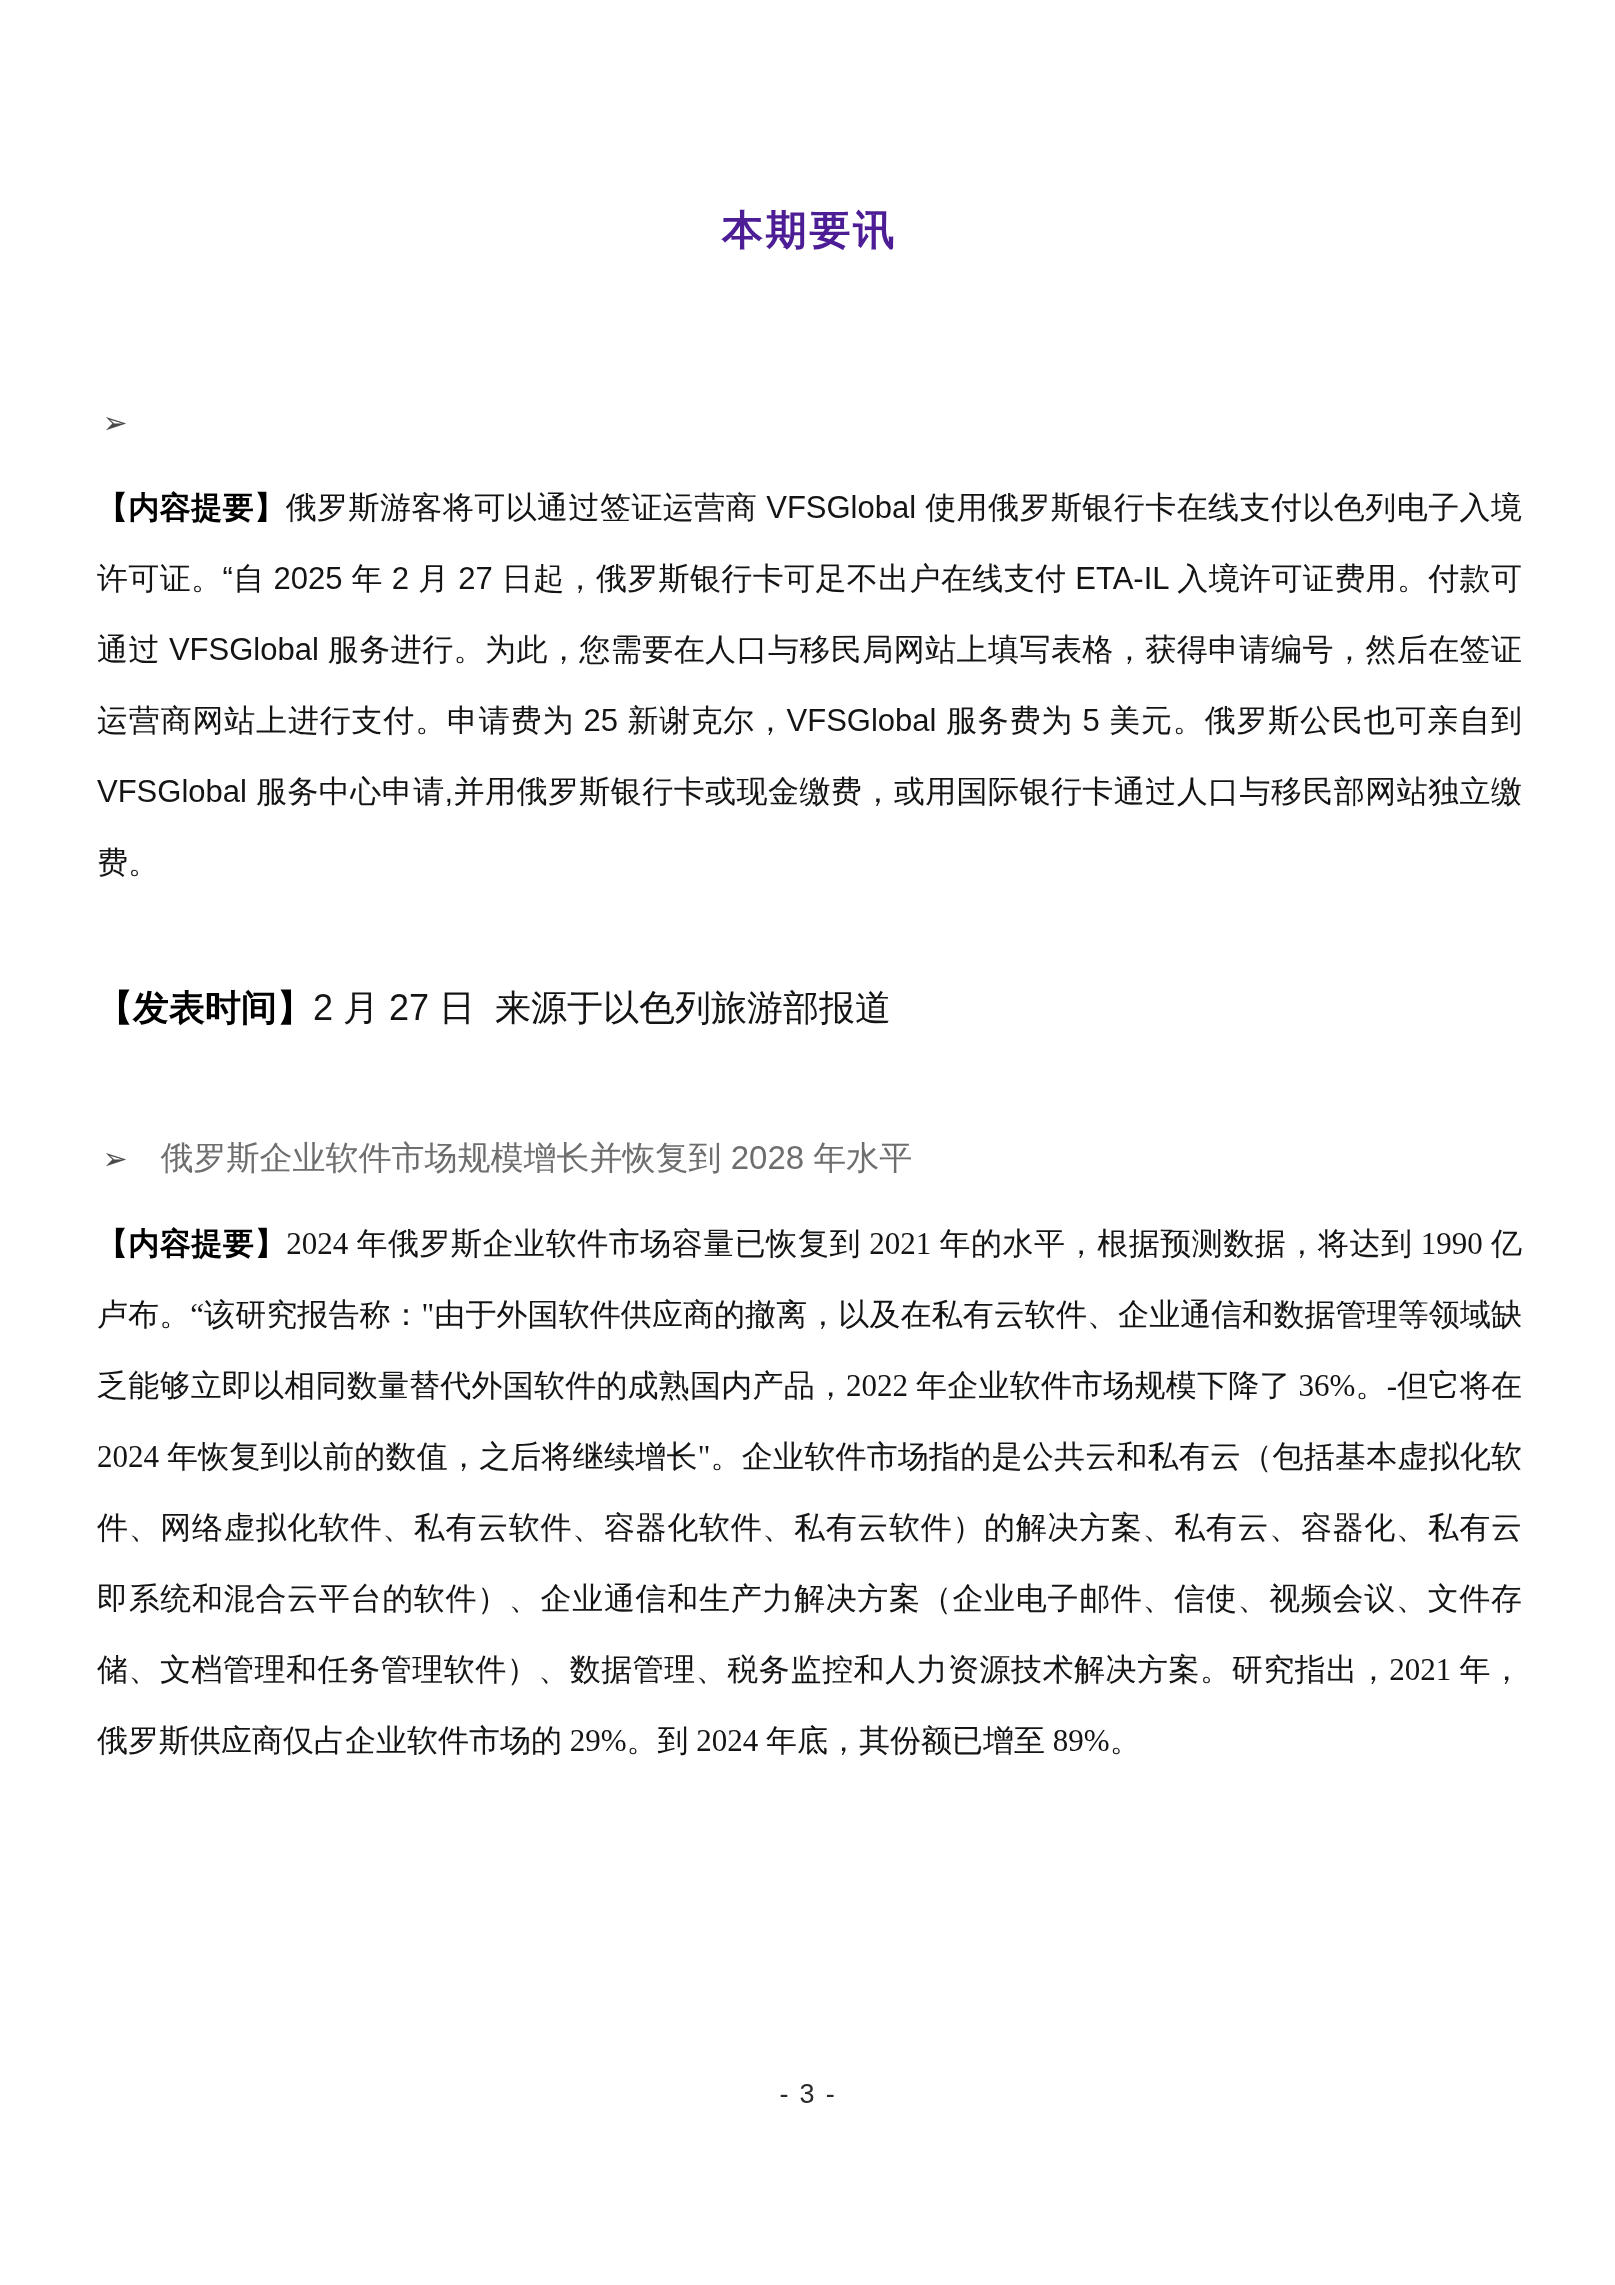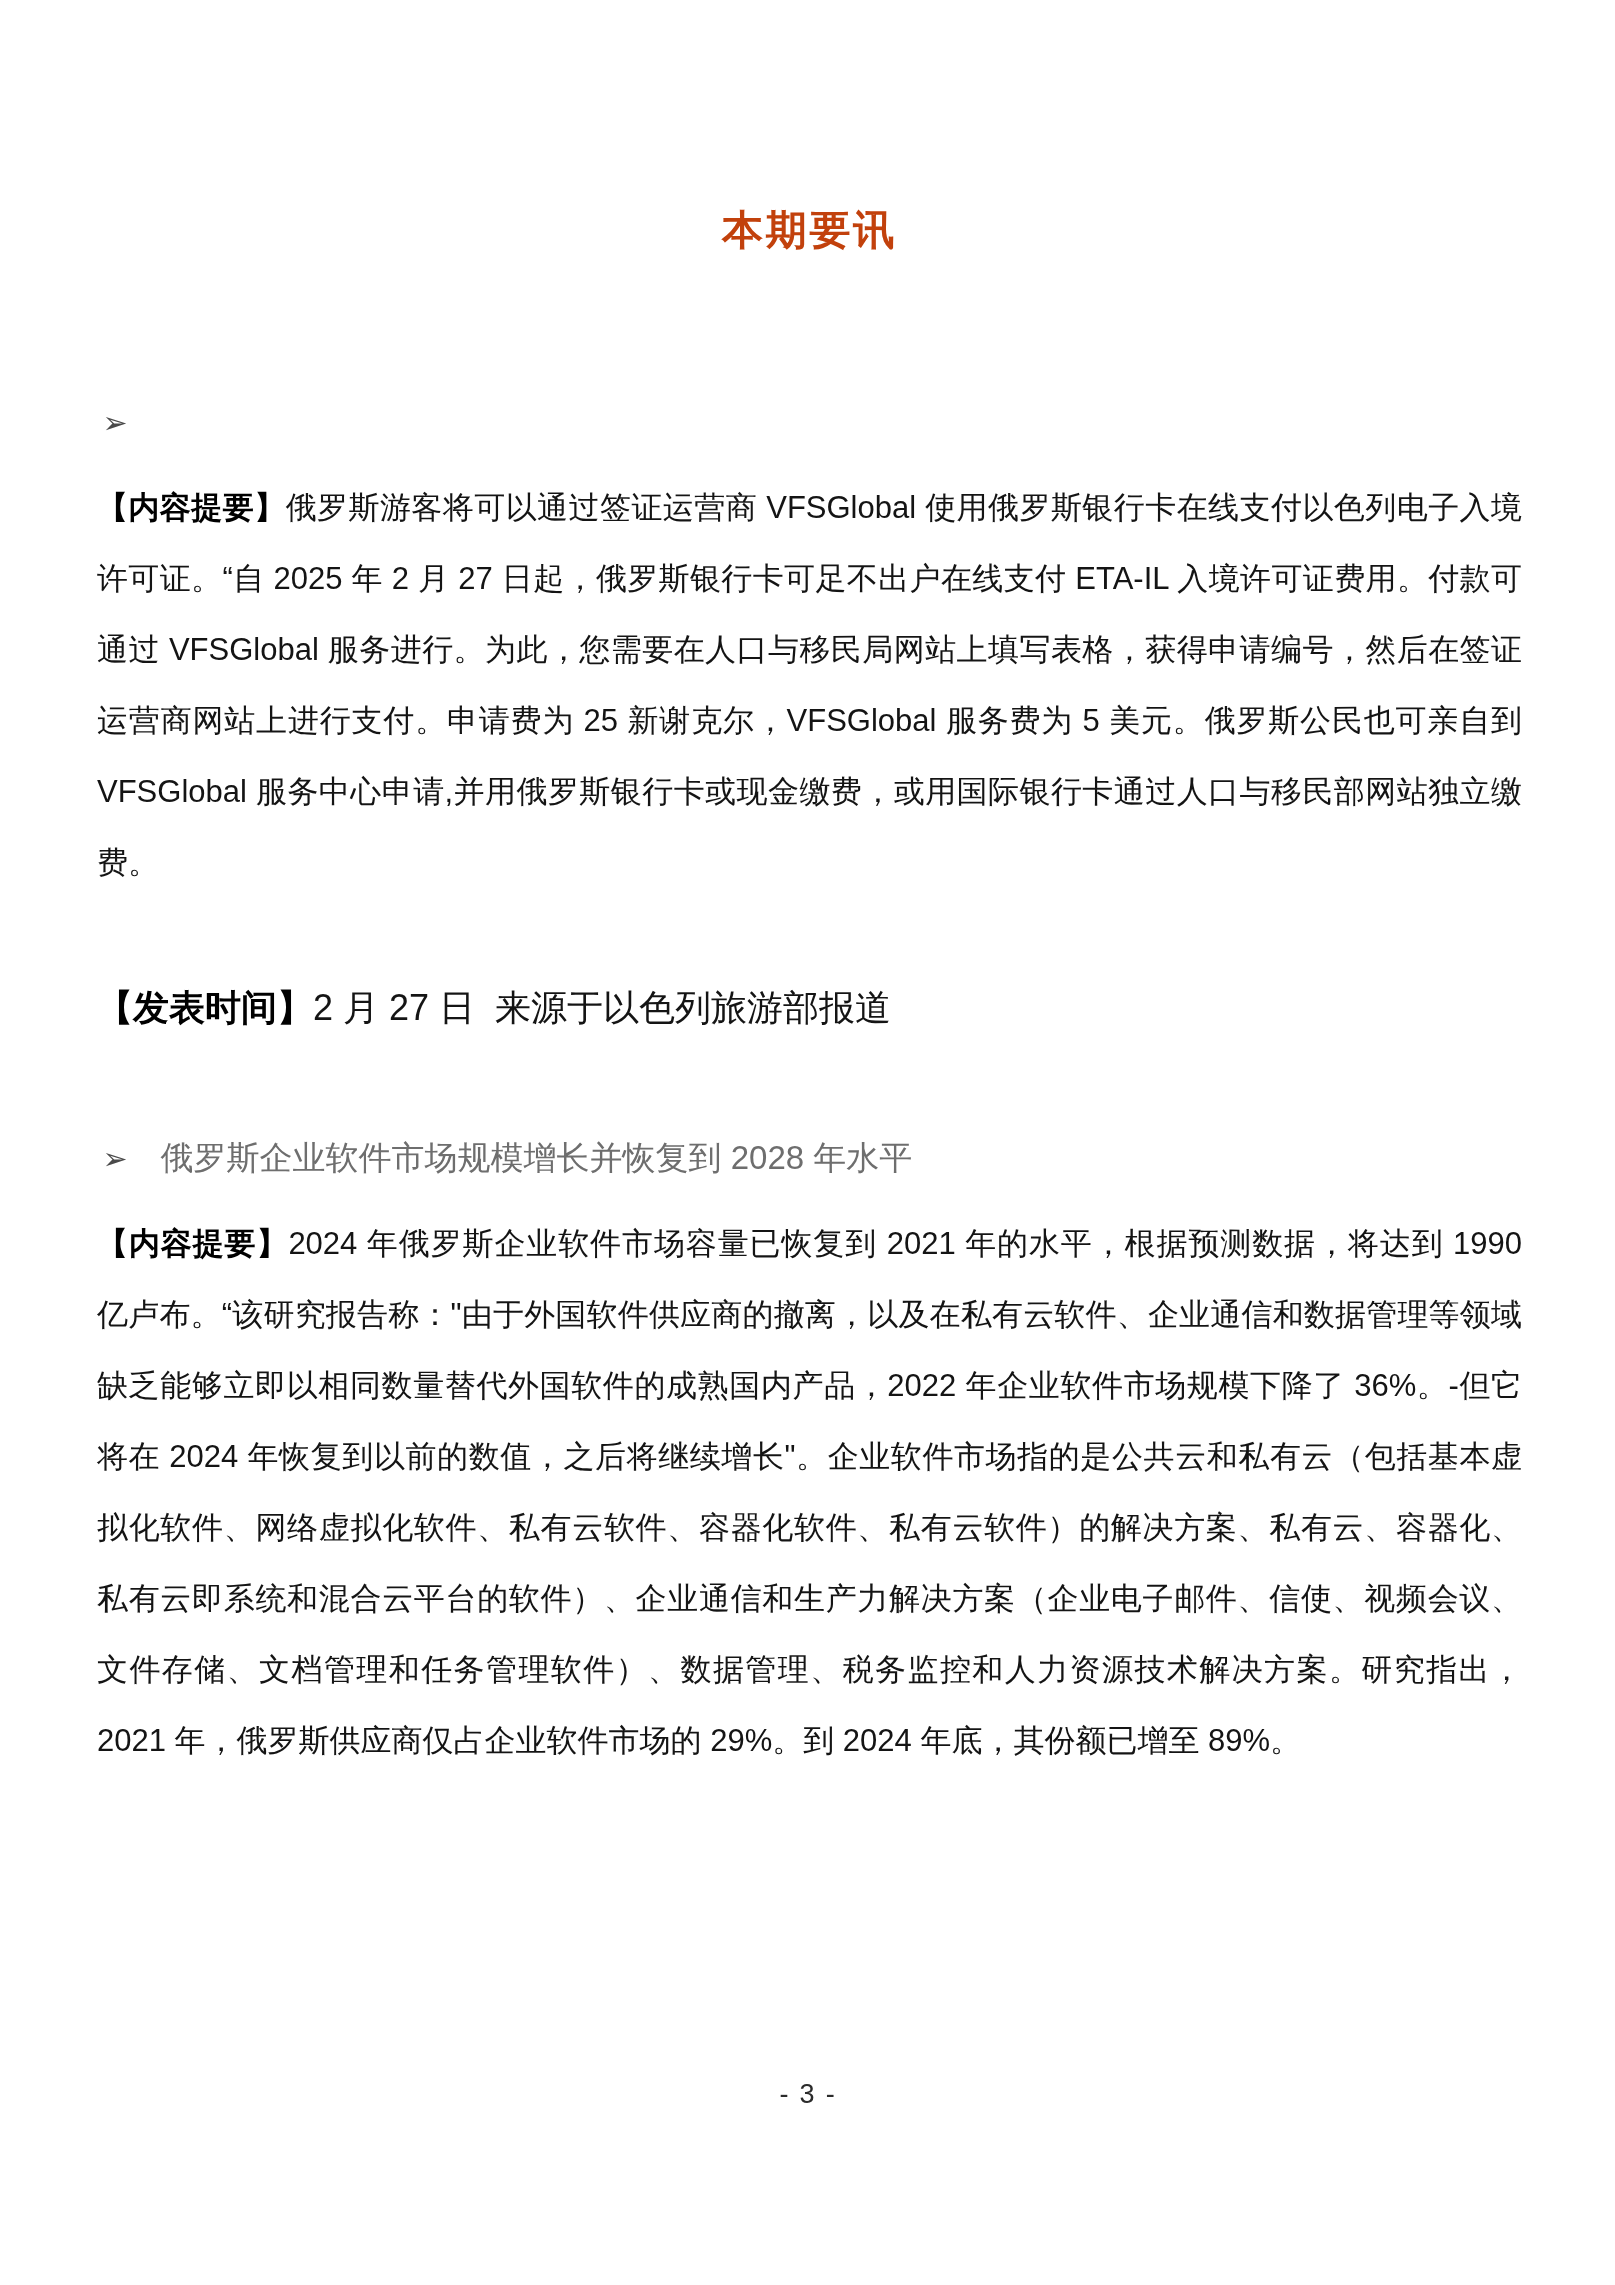--- a/index.html
+++ b/index.html
@@ -19,21 +19,21 @@
     inset: 0;
     box-sizing: border-box;
     padding: 204px 94px 0 97px;
   }
   .doc-title {
     margin: 0;
     text-align: center;
     font-size: 41px;
     line-height: 52px;
     font-weight: 700;
-    color: #c2410c;
+    color: #4c1d95;
     letter-spacing: 2.7px;
   }
   .section-heading {
     display: flex;
     align-items: baseline;
     margin: 0 0 0 5.4px;
     color: #6e6e6e;
     font-size: 33px;
     line-height: 43px;
     font-weight: 400;
@@ -48,21 +48,21 @@
   .heading-2 { margin-top: 93px; }
   .body-text {
     margin: 0;
     font-size: 31px;
     line-height: 71px;
     text-align: justify;
     text-align-last: left;
     color: #141414;
   }
   .para-1 { margin-top: 28px; }
-  .para-2 { margin-top: 28px; }
+  .para-2 { margin-top: 28px; font-family: Liberation Serif, serif; }
   .inline-label {
     font-weight: 700;
     color: #000000;
   }
   .publish-line {
     margin: 0;
     font-size: 36px;
     line-height: 71px;
     color: #141414;
   }

